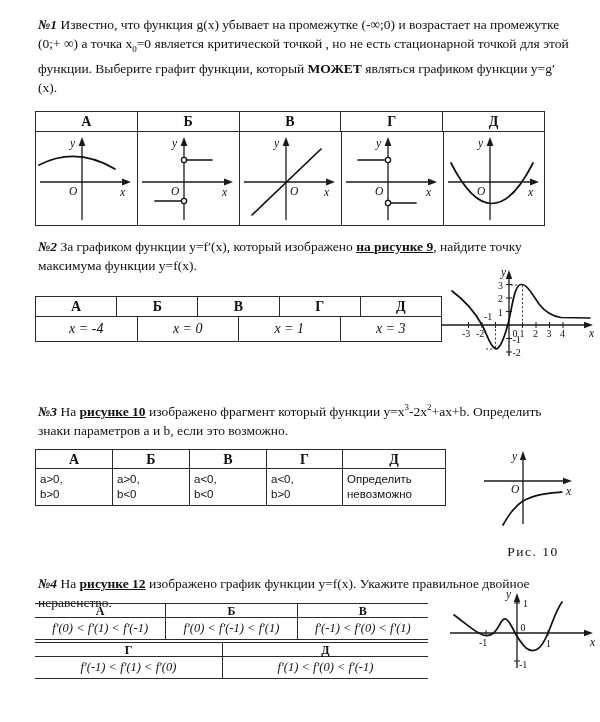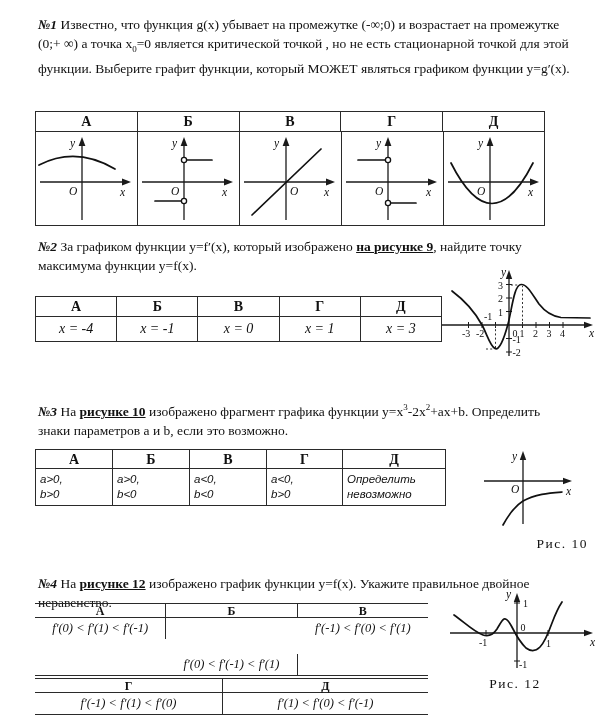--- a/index.html
+++ b/index.html
@@ -2,39 +2,39 @@
 <html><head>
 <meta charset="utf-8">
 <style>
   html,body { margin:0; padding:0; background:#e8e8e8; }
   .page {
     position:relative; width:600px; height:722px; background:#ffffff;
     font-family:"Liberation Serif", serif; color:#111; overflow:hidden;
   }
   .para { position:absolute; font-size:13.5px; line-height:19px; margin:0; }
   .num  { font-weight:bold; font-style:italic; }
-  .b    { font-weight:normal; }
+  .b    { font-weight:bold; }
   .bu   { font-weight:bold; text-decoration:underline; }
   sub,sup { font-size:9px; }
 
   
   .tbl { position:absolute; border:1.4px solid #2a2a2a; background:#fff; box-sizing:border-box; }
   .trow { display:flex; }
   .tcell { box-sizing:border-box; border-right:1.2px solid #2a2a2a; }
   .tcell:last-child { border-right:none; }
   .hrow .tcell { border-bottom:1.2px solid #2a2a2a; }
   .th { font-weight:bold; font-size:14px; text-align:center; }
   .t1 .th { height:20px; line-height:20px; flex:1; }
   .t1 .gcell { height:93px; flex:1; }
   .t2 .th { height:20px; line-height:20px; flex:1; }
   .t2 .val { height:24px; line-height:24px; flex:1; text-align:center;
              font-style:italic; font-size:14px; }
   .t3 .th { height:19px; line-height:19px; }
   .t3 .val { font-family:"Liberation Sans", sans-serif; font-size:11.5px;
-             line-height:14.5px; padding:3px 4px 4px 4px;font-style:italic; }
+             line-height:14.5px; padding:3px 4px 4px 4px; }
 
   
   .t4 { position:absolute; box-sizing:border-box; }
   .t4sub { border-top:1.4px solid #2a2a2a; border-bottom:1.4px solid #2a2a2a; }
   .t4sub + .t4sub { margin-top:2px; }
   .t4 .hcell { font-weight:bold; font-size:12px; text-align:center;
                height:14px; line-height:14px; box-sizing:border-box;
                border-right:1.1px solid #2a2a2a; border-bottom:1.1px solid #2a2a2a; }
   .t4 .vcell { font-style:italic; font-size:12.5px; text-align:center;
                height:21px; line-height:21px; box-sizing:border-box;
@@ -149,21 +149,20 @@
   <div class="tbl t2" style="left:35px; top:296px; width:407px;">
     <div class="trow hrow">
       <div class="tcell th">А</div>
       <div class="tcell th">Б</div>
       <div class="tcell th">В</div>
       <div class="tcell th">Г</div>
       <div class="tcell th">Д</div>
     </div>
     <div class="trow">
       <div class="tcell val">x = -4</div>
-      <div class="tcell val">x = -1</div>
       <div class="tcell val">x = 0</div>
       <div class="tcell val">x = 1</div>
       <div class="tcell val">x = 3</div>
     </div>
   </div>
 
   <div class="fig" style="left:440px; top:266px; width:160px;">
     <svg width="160" height="92" viewBox="0 0 160 92">
       <line class="ax" x1="2" y1="59" x2="148" y2="59"></line>
         <polygon class="arr" points="153,59 144,55.8 144,62.2"></polygon>
@@ -198,21 +197,21 @@
       <text class="nm" x="120" y="71">4</text>
       <text class="nm" x="58" y="22.5">3</text>
       <text class="nm" x="58" y="36">2</text>
       <text class="nm" x="58" y="49.5">1</text>
       <text class="nm" x="72.5" y="77">-1</text>
       <text class="nm" x="72.5" y="90">-2</text>
     </svg>
   </div>
 
   <p class="para" style="left:38px; top:398px; width:522px;">
-    <span class="num">№3</span><span> На </span><span class="bu">рисунке 10</span><span> изображено фрагмент графика функции y=x</span><sup>3</sup><span>-2x</span><sup>2</sup><span>+ax+b. Определить знаки параметров a и b, если это возможно.</span>
+    <span class="num">№3</span><span> На </span><span class="bu">рисунке 10</span><span> изображено фрагмент который функции y=x</span><sup>3</sup><span>-2x</span><sup>2</sup><span>+ax+b. Определить знаки параметров a и b, если это возможно.</span>
   </p>
 
   <div class="tbl t3" style="left:35px; top:449px; width:411px;">
     <div class="trow hrow">
       <div class="tcell th" style="width:77px;">А</div>
       <div class="tcell th" style="width:77px;">Б</div>
       <div class="tcell th" style="width:77px;">В</div>
       <div class="tcell th" style="width:76px;">Г</div>
       <div class="tcell th" style="flex:1;">Д</div>
     </div>
@@ -244,37 +243,37 @@
     <svg width="122" height="80" viewBox="0 0 122 80">
       <line class="ax" x1="6" y1="35" x2="88" y2="35"></line>
         <polygon class="arr" points="94,35 85,31.8 85,38.2"></polygon>
       <line class="ax" x1="45" y1="78" x2="45" y2="11"></line>
         <polygon class="arr" points="45,5 41.8,14 48.2,14"></polygon>
       <text class="it" x="34" y="14">y</text>
       <text class="it" x="88" y="49">x</text>
       <text class="it" x="33" y="47">O</text>
       <path class="crv" d="M25,79 C31,68 37,60 45,55 C57,48 71,47 84,46"></path>
     </svg>
-    <div class="fig-caption" style="width:110px; margin-top:6px;text-align:right;">Рис. 10</div>
+    <div class="fig-caption" style="width:110px; margin-top:14px;">Рис. 10</div>
   </div>
 
   <p class="para" style="left:38px; top:574px; width:516px;">
     <span class="num">№4</span><span> На </span><span class="bu">рисунке 12</span><span> изображено график функции y=f(x). Укажите правильное двойное неравенство.</span>
   </p>
 
   <div class="t4" style="left:35px; top:603px; width:393px;">
     <div class="t4sub">
       <div class="trow">
         <div class="hcell" style="flex:1;">А</div>
         <div class="hcell" style="flex:1;">Б</div>
         <div class="hcell" style="flex:1;">В</div>
       </div>
       <div class="trow">
         <div class="vcell" style="flex:1;">f′(0) &lt; f′(1) &lt; f′(-1)</div>
-        <div class="vcell" style="flex:1;margin-top:36px;">f′(0) &lt; f′(-1) &lt; f′(1)</div>
+        <div class="vcell" style="flex:1;">f′(0) &lt; f′(-1) &lt; f′(1)</div>
         <div class="vcell" style="flex:1;">f′(-1) &lt; f′(0) &lt; f′(1)</div>
       </div>
     </div>
     <div class="t4sub">
       <div class="trow">
         <div class="hcell" style="width:188px;">Г</div>
         <div class="hcell" style="flex:1;">Д</div>
       </div>
       <div class="trow">
         <div class="vcell" style="width:188px;">f′(-1) &lt; f′(1) &lt; f′(0)</div>
@@ -295,16 +294,15 @@
       <line class="tick" x1="64" y1="73" x2="70" y2="73"></line>
       <path class="crv" d="M4,27 C14,34 24,44 33,47 C39,49 43,47 47,41 C50,36 52,32 54,31 C57,30 60,35 63,41 C66,47 71,55 76,60 C80,63 85,64 90,59 C94,55 98,46 102,35 C105,27 108,20 112,14"></path>
       <text class="it" x="56" y="10">y</text>
       <text class="it" x="140" y="58">x</text>
       <text class="nm" x="70.5" y="43">0</text>
       <text class="nm" x="73" y="19">1</text>
       <text class="nm" x="69" y="80">-1</text>
       <text class="nm" x="29" y="58">-1</text>
       <text class="nm" x="96" y="59">1</text>
     </svg>
-    <div class="fig-caption" style="width:130px; margin-top:0px;">Рис. 12</div>
   </div>
 
 </div>
 
 </body></html>

